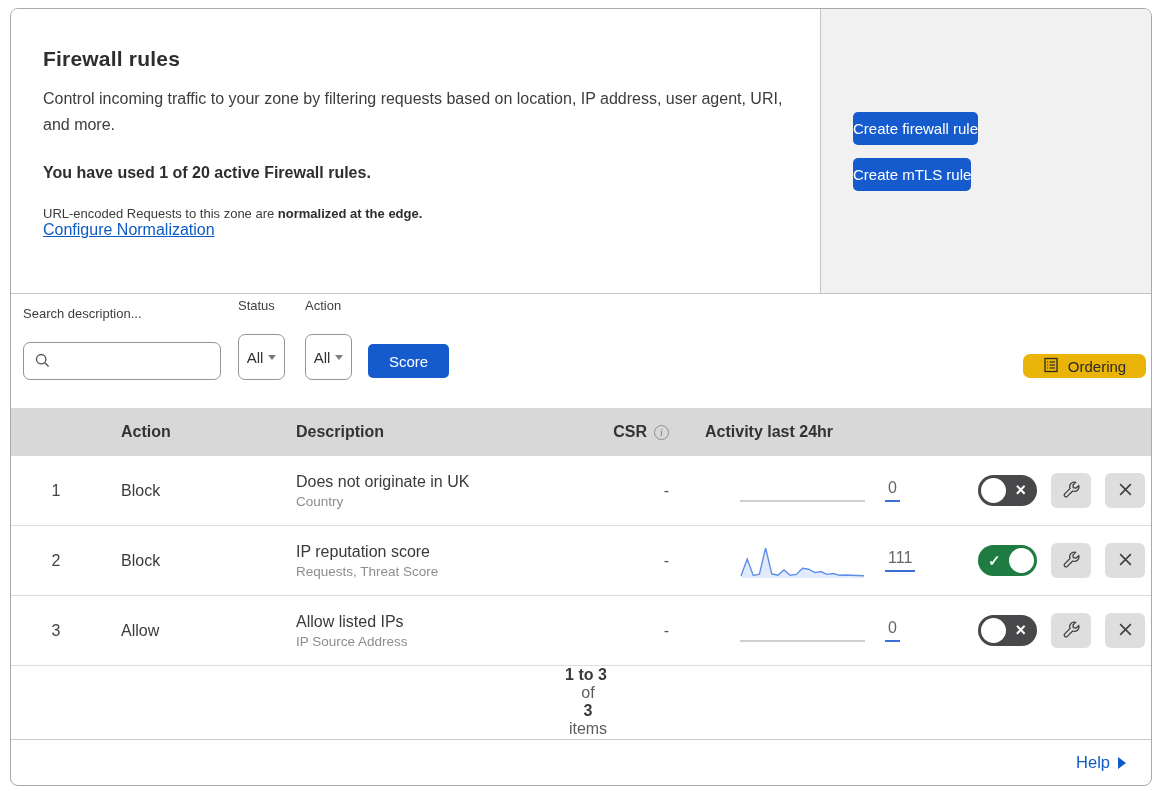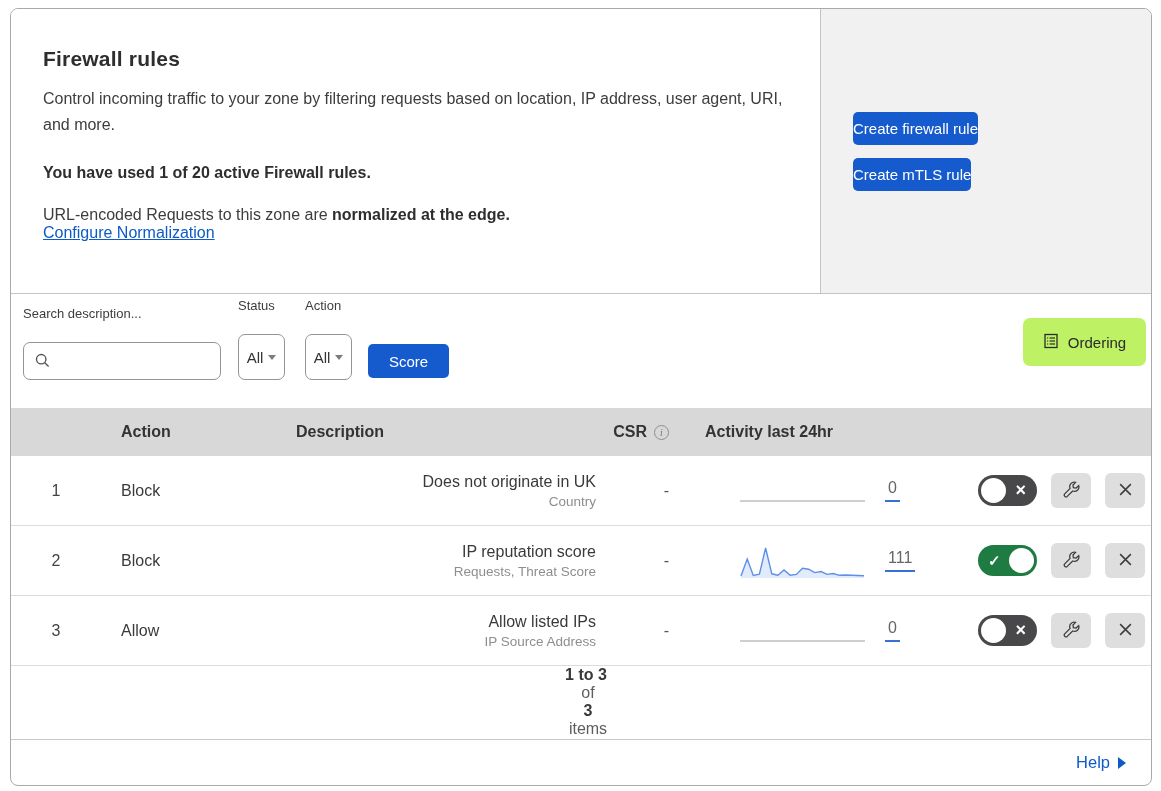--- a/index.html
+++ b/index.html
@@ -7,21 +7,21 @@
     font-family: "Liberation Sans", sans-serif; color: #333; }
   .widget { position: absolute; left: 10px; top: 8px; width: 1142px; height: 778px;
     border: 1px solid #a9a9a9; border-radius: 8px; overflow: hidden; background: #fff; }
 
   
   .header { display: flex; height: 285px; border-bottom: 1px solid #c4c4c4; }
   .intro { flex: 1; padding: 38px 30px 0 32px; background: #fff; border-right: 1px solid #c4c4c4; }
   .intro h1 { font-size: 21px; font-weight: 700; color: #2e2e2e; letter-spacing: .2px; }
   .intro .desc { margin-top: 15px; font-size: 16px; line-height: 26px; color: #3d3d3d; max-width: 740px; }
   .intro .usage { margin-top: 26px; font-size: 16px; font-weight: 700; color: #2e2e2e; }
-  .intro .norm { margin-top: 24px; font-size: 16px; color: #3d3d3d; }
+  .intro .norm { margin-top: 24px; font-size: 13px; color: #3d3d3d; }
   .intro .norm b { color: #2e2e2e; }
   .intro .cfg-link { display: inline-block; font-size: 16px;
     color: #0d5bc6; text-decoration: underline; cursor: pointer; }
   .cta { width: 330px; background: #f1f1f1; display: flex; flex-direction: column;
     justify-content: center; align-items: flex-start; gap: 13px; padding: 0 32px; }
   .btn-primary { height: 33px; background: #155bcd; color: #fff; border: none;
     border-radius: 5px; font-size: 15px; font-family: inherit; cursor: pointer; }
 
   
   .filters { height: 114px; display: flex; align-items: flex-end;
@@ -33,41 +33,41 @@
     padding: 0 10px 0 36px; font-size: 15px; font-family: inherit; color: #333; outline: none; }
   .search-box .mag { position: absolute; left: 12px; top: 11px; }
   .select-box { margin-left: 17px; }
   .select-box .sel { width: 47px; height: 46px; border: 1px solid #949494; border-radius: 7px;
     display: flex; align-items: center; justify-content: center; gap: 5px;
     font-size: 15px; color: #333; cursor: pointer; background: #fff; }
   .caret { width: 0; height: 0; border-left: 4px solid transparent; border-right: 4px solid transparent;
     border-top: 5px solid #7c7c7c; }
   .btn-search { margin-left: 16px; width: 81px; height: 34px; margin-bottom: 2px; }
   .spacer { flex: 1; }
-  .btn-ordering { width: 123px; height: 48px; margin-bottom: 14px; background: #bef264; border: none;
+  .btn-ordering { width: 123px; height: 24px; margin-bottom: 2px; background: #eab308; border: none;
     border-radius: 7px; font-size: 15px; font-family: inherit; color: #2b2b2b; cursor: pointer;
     display: flex; align-items: center; justify-content: center; gap: 9px; }
 
   
   .grid { display: grid; grid-template-columns: 90px 175px 320px 85px 255px 1fr; align-items: center; }
   .thead { height: 48px; background: #d8d8d8; font-size: 16px; font-weight: 700; color: #333; }
   .th-action { padding-left: 20px; }
   .th-desc { padding-left: 20px; }
   .th-csr, .cell.csr { text-align: right; padding-right: 12px; }
   .th-csr { display: flex; align-items: center; justify-content: flex-end; gap: 7px; }
   .th-activity { padding-left: 24px; }
   .info-icon { width: 15px; height: 15px; border: 1px solid #8f8f8f; border-radius: 50%;
     display: inline-flex; align-items: center; justify-content: center;
     font-size: 10px; font-weight: 400; color: #777; cursor: pointer; }
   .info-icon::before { content: "i"; font-family: "Liberation Serif", serif; font-style: italic; }
 
   .trow { height: 70px; border-bottom: 1px solid #dcdcdc; background: #fff; }
   .cell.num { text-align: center; font-size: 16px; color: #444; }
   .cell.action { padding-left: 20px; font-size: 16px; color: #3a3a3a; }
-  .cell.desc { padding-left: 20px; text-align: right; }
+  .cell.desc { padding-left: 20px; }
   .dtitle { font-size: 16px; color: #3a3a3a; }
   .dsub { margin-top: 3px; font-size: 13.5px; color: #8e8e8e; }
   .cell.csr { font-size: 16px; color: #555; }
   .cell.activity { display: flex; align-items: center; padding-left: 24px; }
   .spark { width: 125px; height: 36px; margin-left: 35px; display: flex; align-items: flex-end; }
   .spark.flat::before { content: ""; width: 100%; border-bottom: 2px solid #cfcfcf; margin-bottom: 7px; }
   .count { margin-left: 20px; font-size: 16px; color: #666; padding: 0 3px 3px;
     border-bottom: 2px solid #3a6fd8; cursor: pointer; }
   .cell.controls { display: flex; align-items: center; justify-content: flex-end;
     gap: 14px; padding-right: 6px; }

